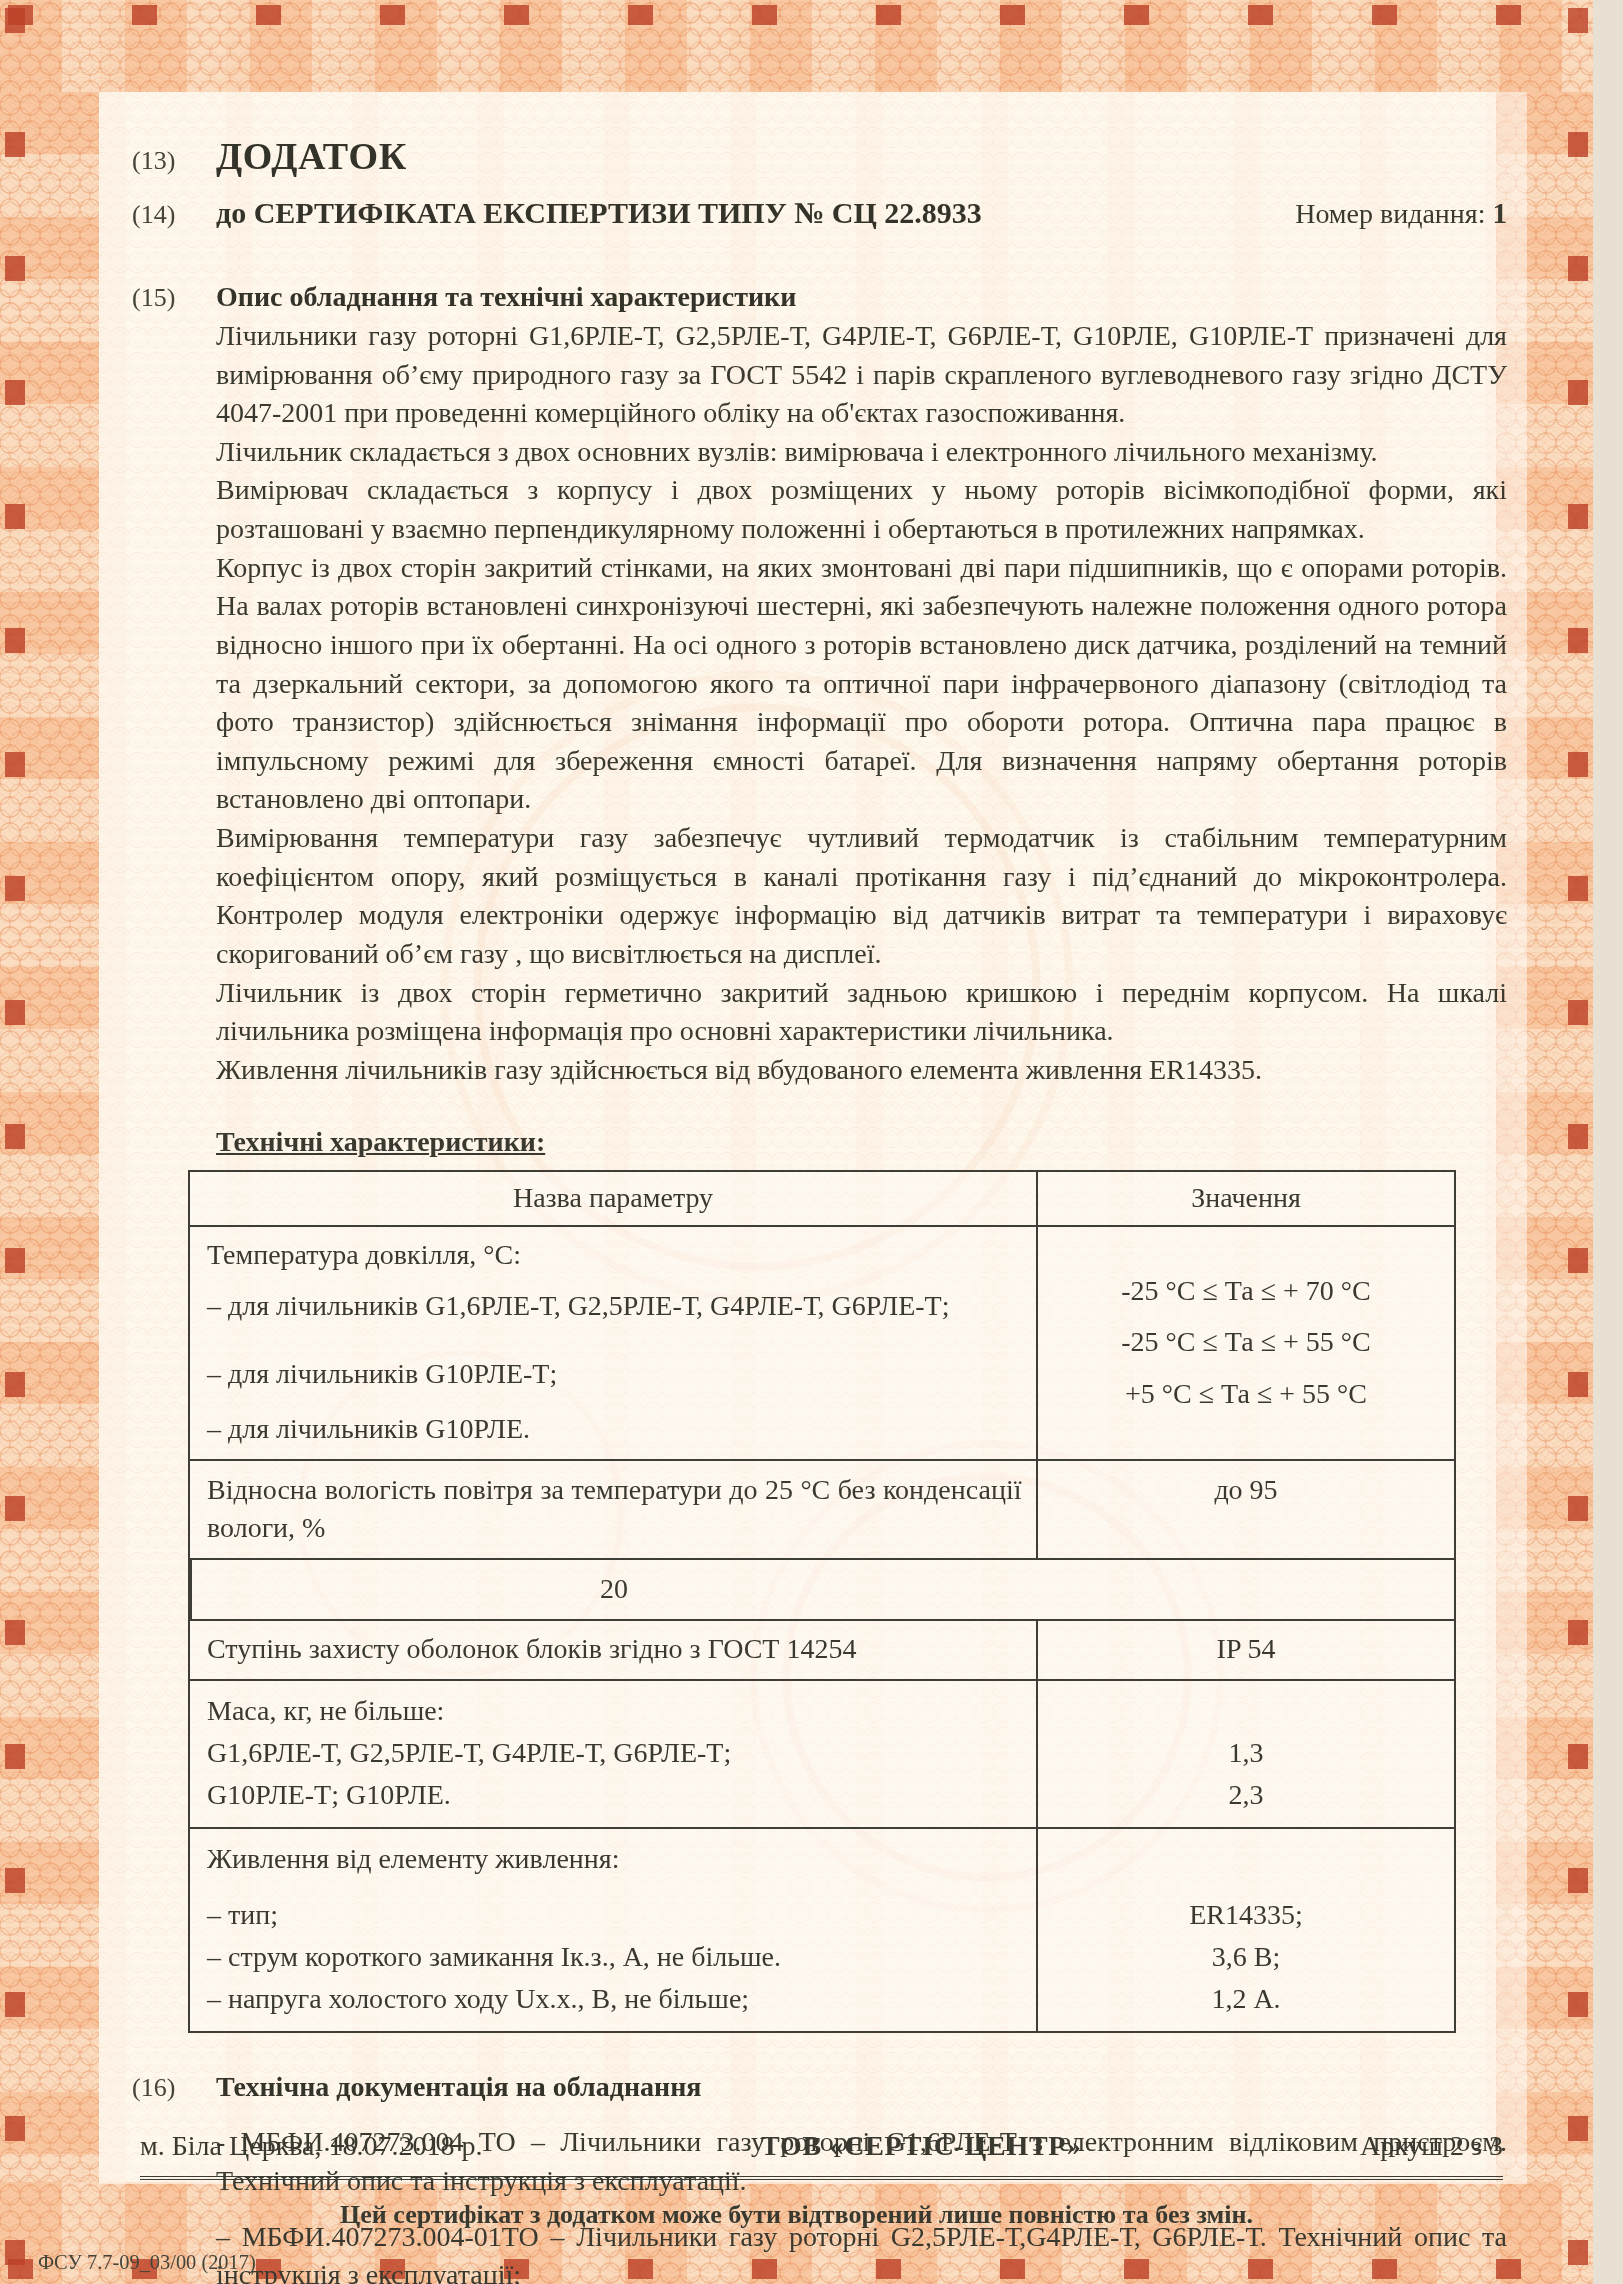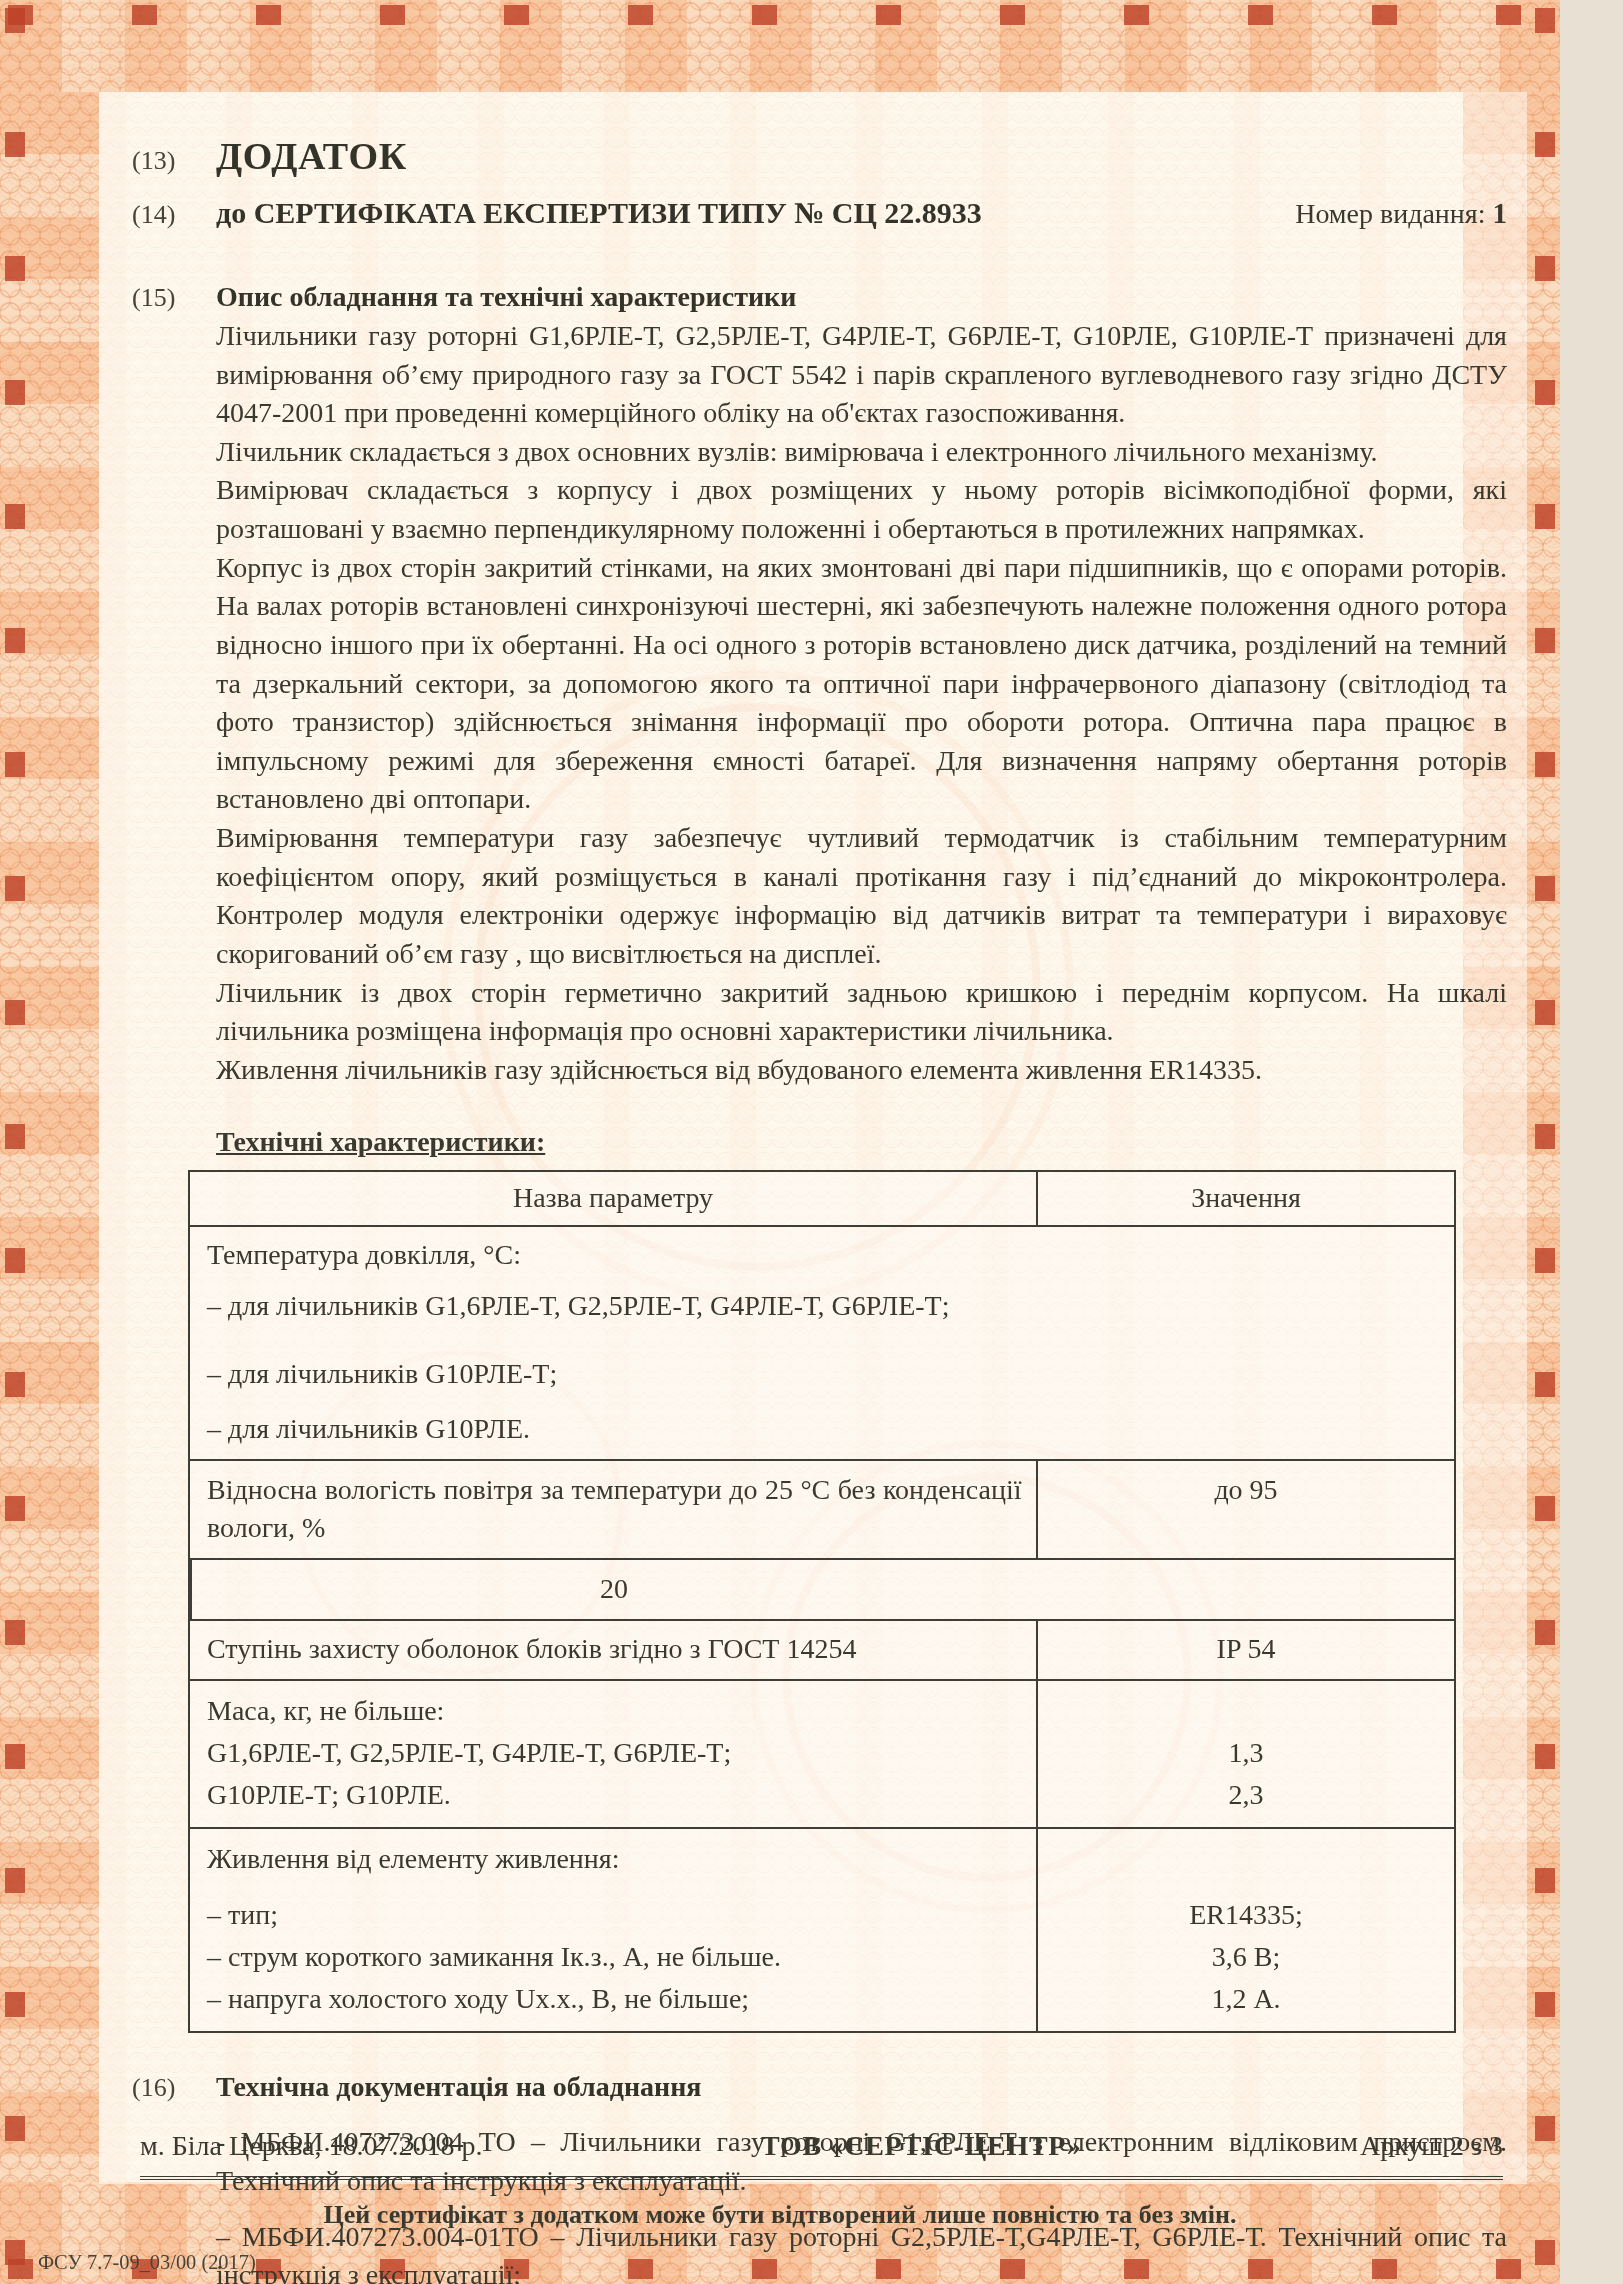--- a/index.html
+++ b/index.html
@@ -7,20 +7,21 @@
     position:relative;width:1560px;height:2284px;overflow:hidden;
     font-family:"Liberation Serif","DejaVu Serif",serif;
     color:#3a392f;
     background-color:#fcf2e1;
     background-image:
       radial-gradient(circle, transparent 60%, rgba(226,130,72,0.22) 64%, transparent 72%),
       radial-gradient(circle, transparent 60%, rgba(226,130,72,0.15) 64%, transparent 72%),
       repeating-linear-gradient(90deg, transparent 0 100px, rgba(242,170,118,0.10) 100px 126px);
     background-size:18.4px 25px,18.4px 25px,auto;
     background-position:0 0,9.2px 12.5px,0 0;
+    padding-left:33px;
   }
   .watermark{position:absolute;inset:0;pointer-events:none;
     background:
       radial-gradient(circle at 757px 987px, transparent 0 275px, rgba(235,150,92,0.20) 276px 283px, transparent 284px 308px, rgba(235,150,92,0.15) 309px 316px, transparent 317px),
       radial-gradient(circle at 987px 1677px, transparent 0 196px, rgba(235,150,92,0.18) 197px 204px, transparent 205px 229px, rgba(235,150,92,0.13) 230px 236px, transparent 237px),
       radial-gradient(circle at 460px 1513px, transparent 0 157px, rgba(235,150,92,0.14) 158px 163px, transparent 164px);
   }
   
   .band{position:absolute;background-color:rgba(247,186,138,0.26);}
   .band.h{background-image:
@@ -143,20 +144,27 @@
         <div class="vcell">Значення</div>
       </div>
 
       <div class="trow">
         <div class="pcell">
           <span class="p-line mb18">Температура довкілля, °С:</span>
           <span class="p-line mb44">– для лічильників G1,6РЛЕ-Т, G2,5РЛЕ-Т, G4РЛЕ-Т, G6РЛЕ-Т;</span>
           <span class="p-line mb26">– для лічильників G10РЛЕ-Т;</span>
           <span class="p-line">– для лічильників G10РЛЕ.</span>
         </div>
+        <div class="vcell">
+          <div class="vstack">
+            <span>-25 °С ≤ Та ≤ + 70 °С</span>
+            <span>-25 °С ≤ Та ≤ + 55 °С</span>
+            <span>+5 °С ≤ Та ≤ + 55 °С</span>
+          </div>
+        </div>
       </div>
 
       <div class="trow">
         <div class="pcell">Відносна вологість повітря за температури до 25 °С без конденсації вологи, %</div>
         <div class="vcell">до 95</div>
       </div>
 
       <div class="trow">
         <div class="vcell">20</div>
       </div>

